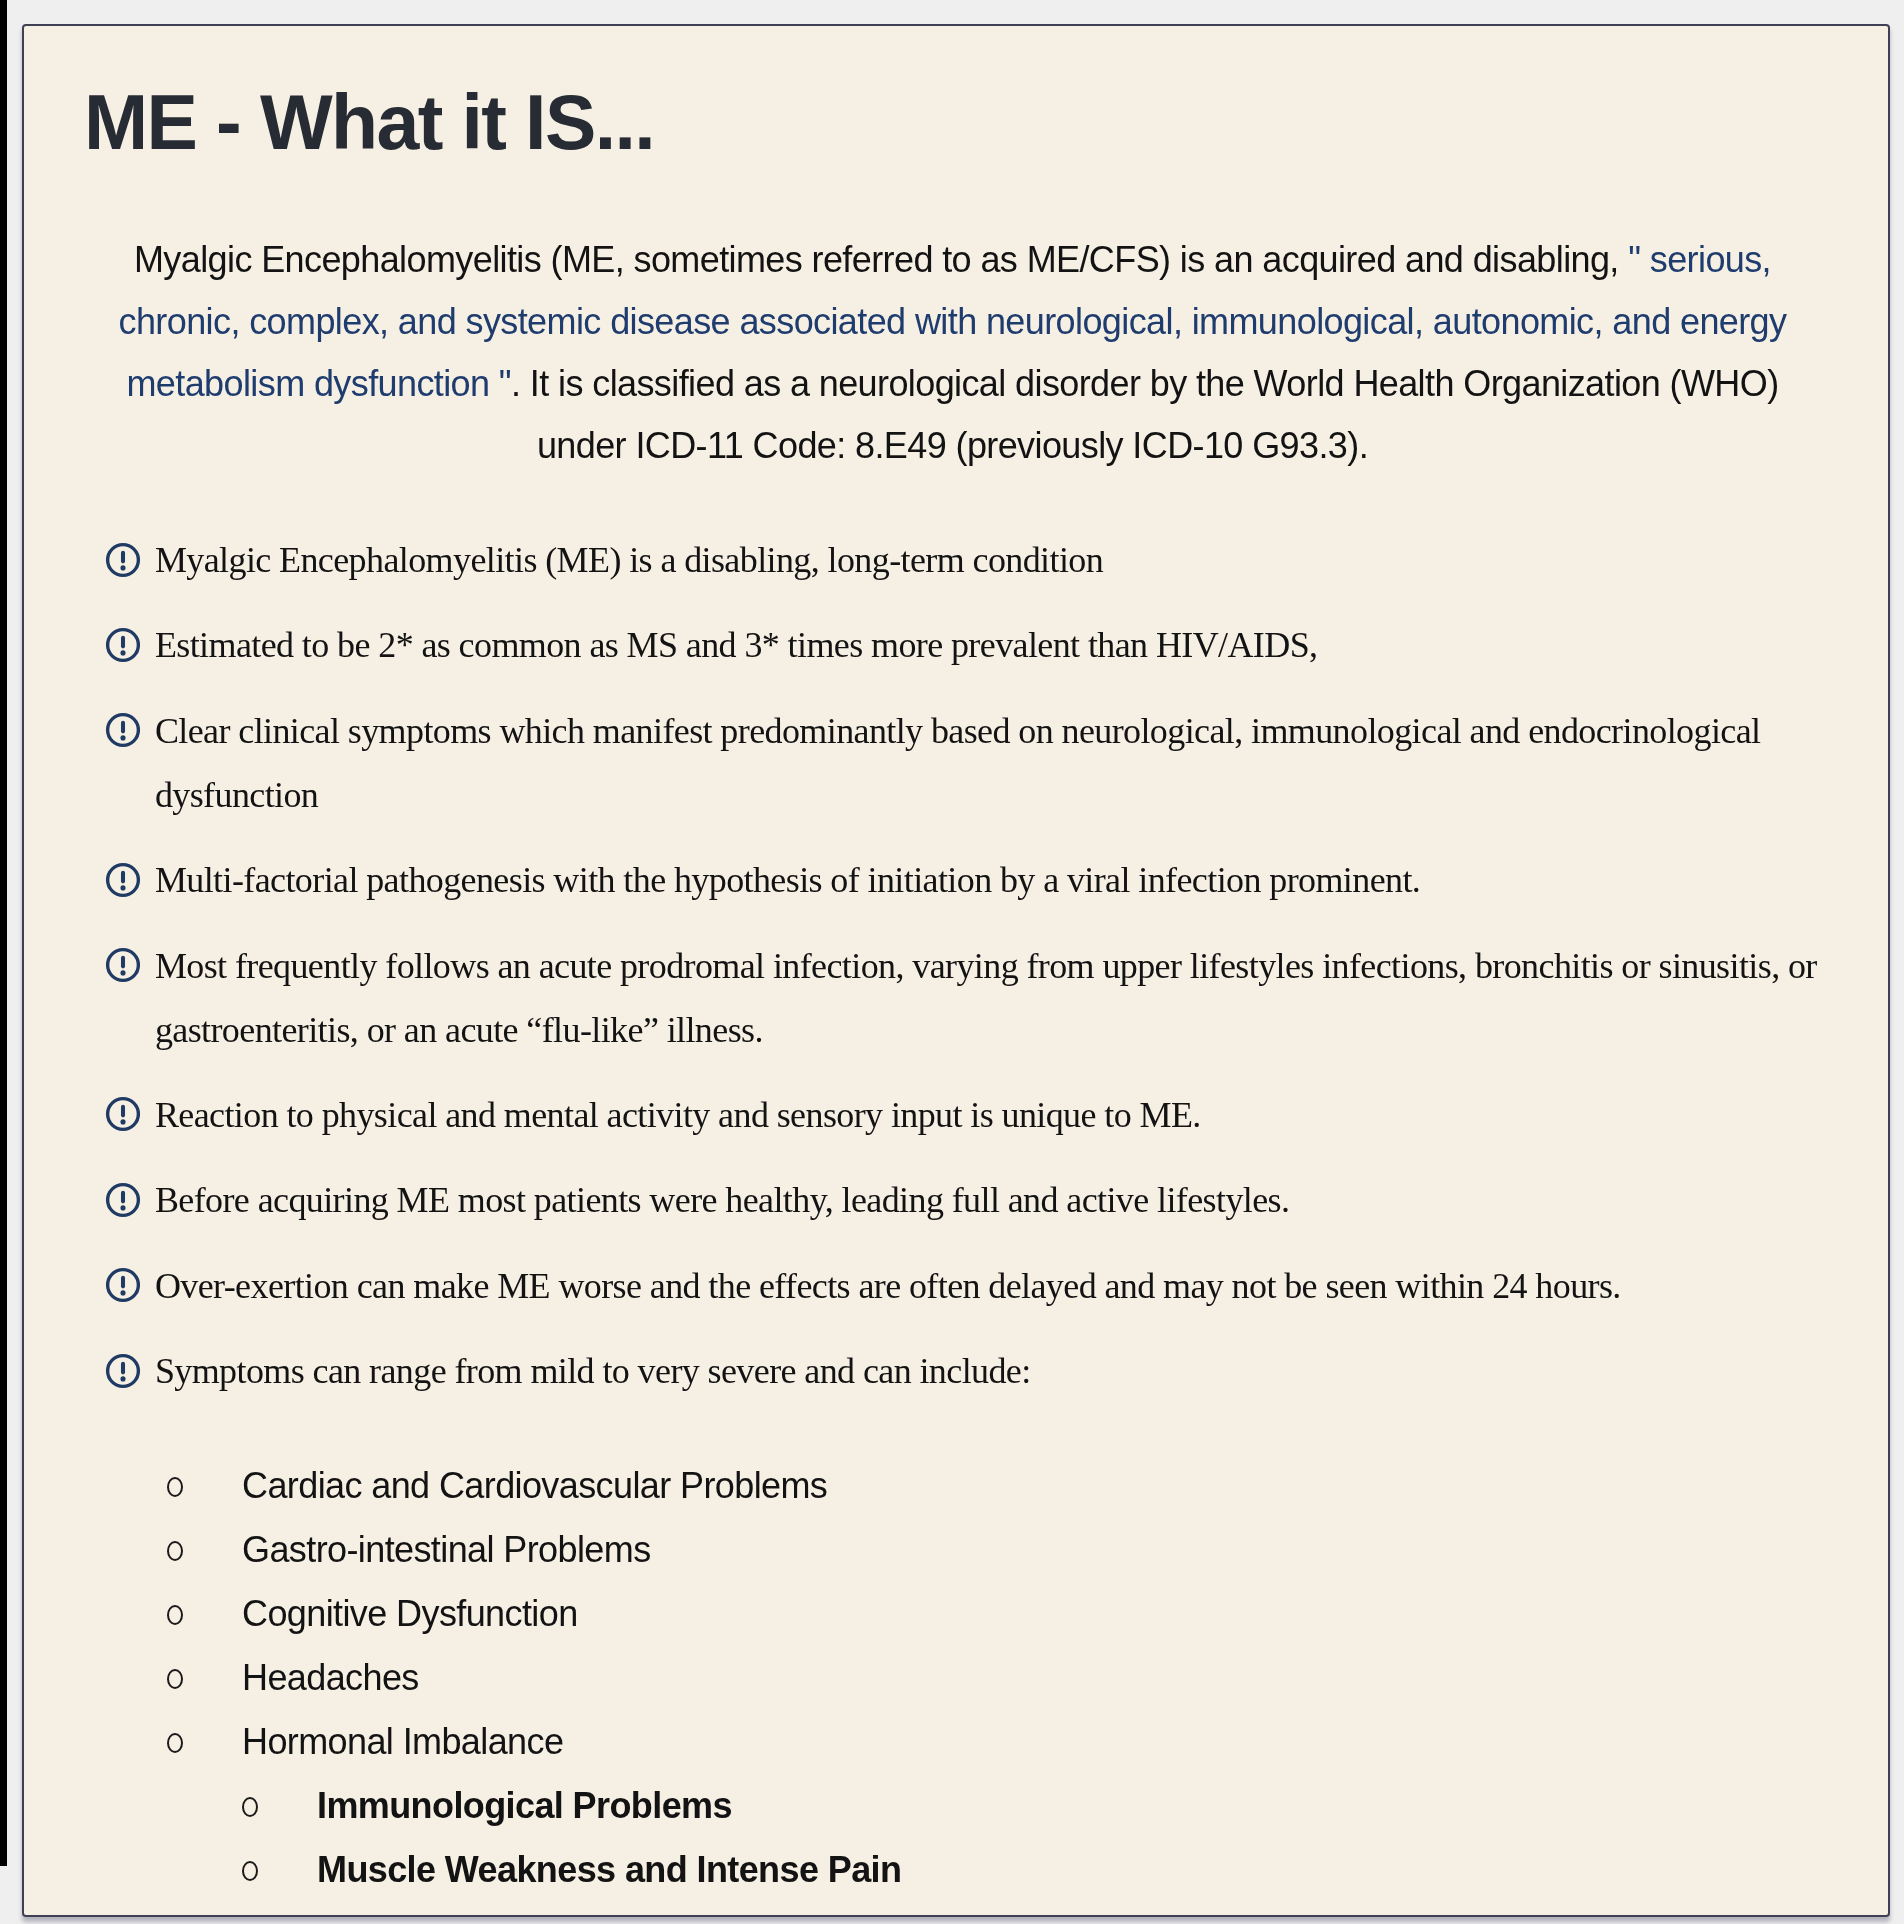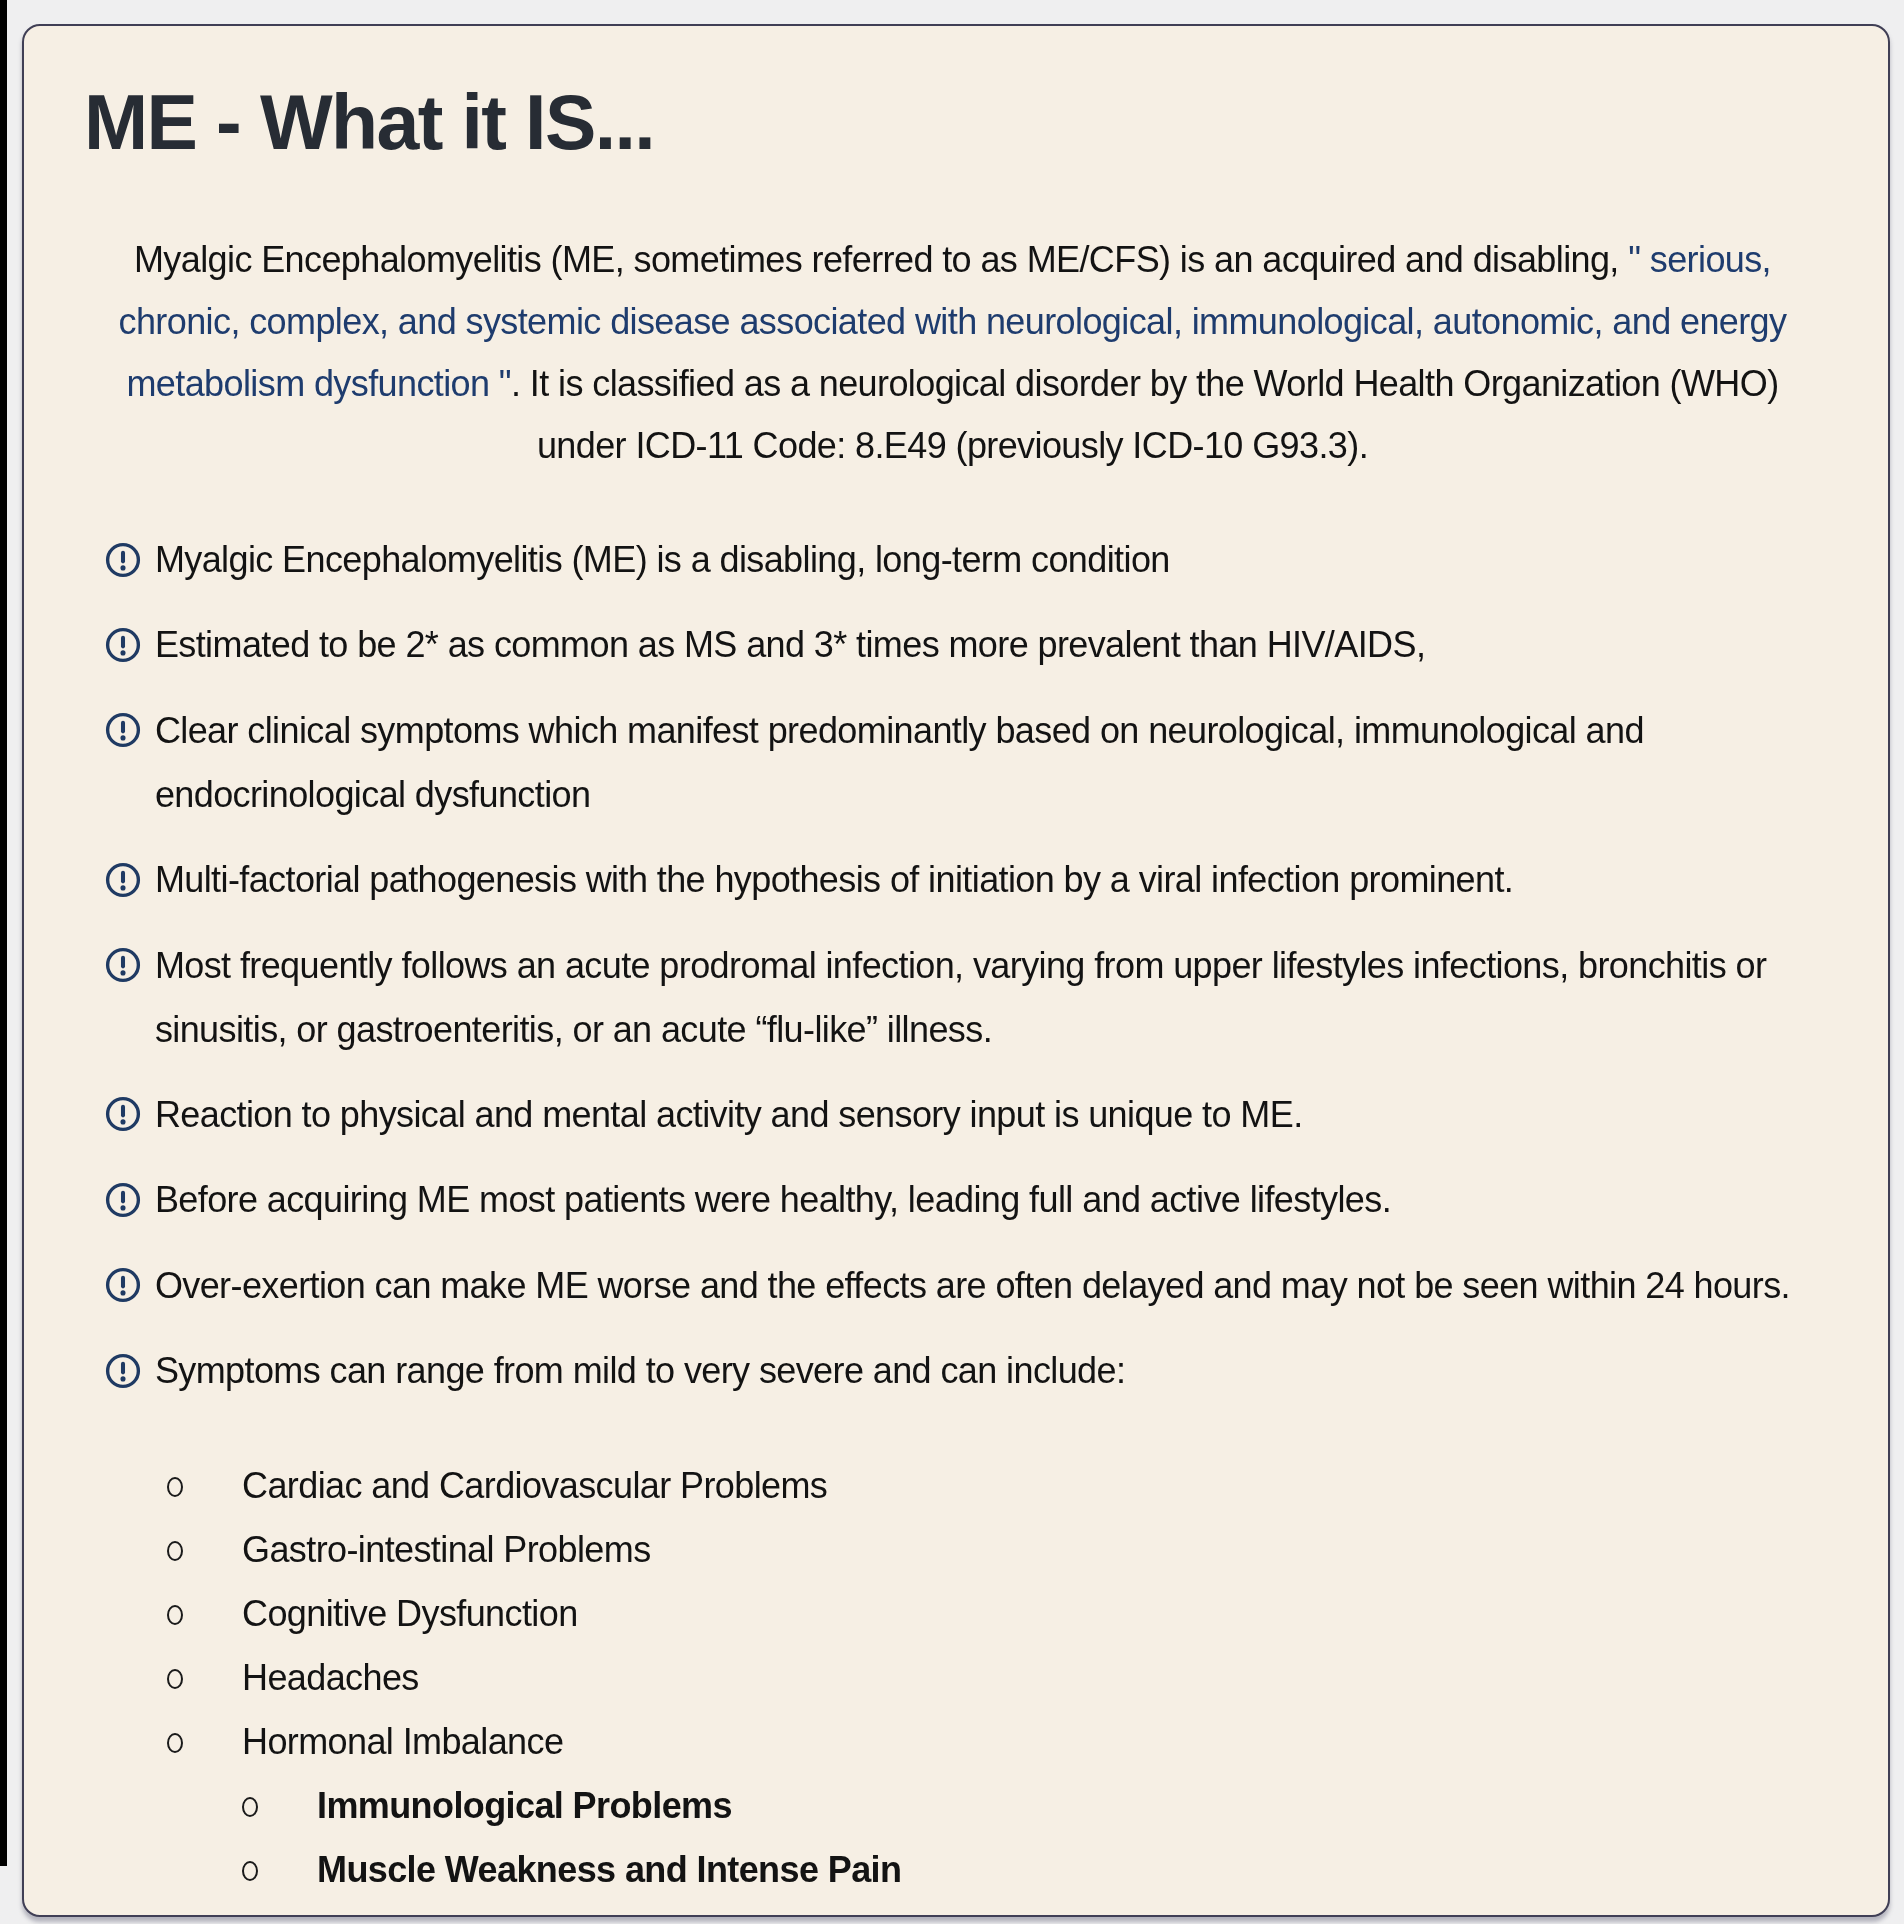--- a/index.html
+++ b/index.html
@@ -21,21 +21,21 @@
     z-index: 6;
   }
 
   .card {
     position: absolute;
     left: 22px; top: 24px;
     width: 1868px; height: 1893px;
     box-sizing: border-box;
     background: #f6efe4;
     border: 2.4px solid #403f55;
-    border-radius: 18px;
+    border-radius: 4px;
     box-shadow: 0 4.8px 4px rgba(70, 70, 95, 0.35);
     padding: 52px 67px 0 60px;
     overflow: hidden;
   }
 
   .page-title {
     margin: 0;
     font-size: 77px;
     font-weight: bold;
     letter-spacing: -1.6px;
@@ -51,20 +51,21 @@
     max-width: 1747px;
     text-align: center;
   }
   .intro .highlight {
     color: #1e3c6e;
   }
 
   .fact-list {
     margin-top: 51px;
     padding-left: 21.4px;
+    font-family: Liberation Serif, serif;
   }
   .fact-item {
     display: flex;
     align-items: flex-start;
     gap: 13.5px;
     margin-bottom: 21.4px;
     font-size: 36px;
     line-height: 64px;
     letter-spacing: -0.6px;
     color: #131313;

